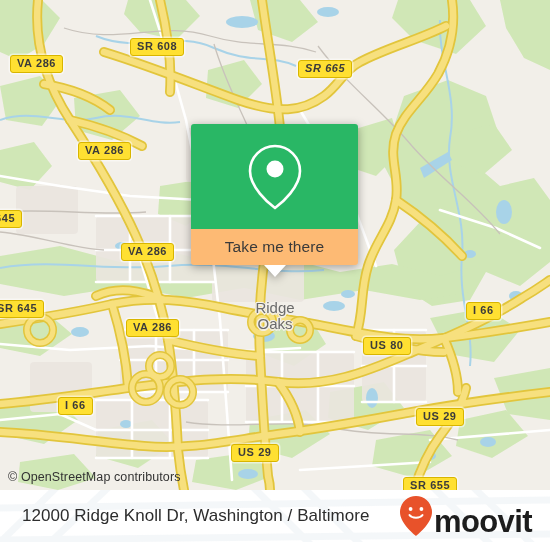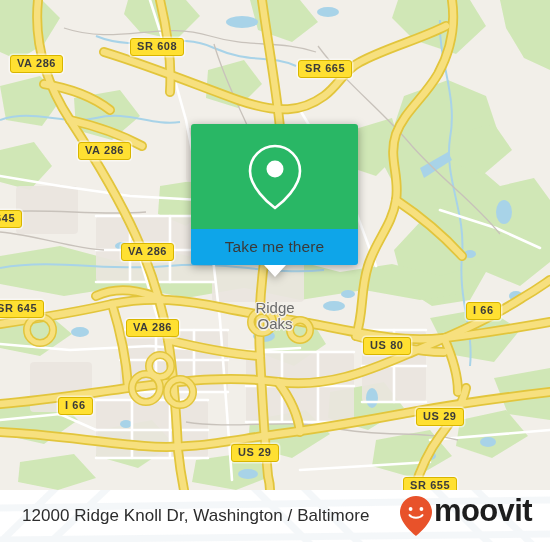--- a/index.html
+++ b/index.html
@@ -78,21 +78,21 @@
   #popup-body {
     background: #29b765;
     height: 105px;
     border-radius: 3px 3px 0 0;
     display: flex;
     align-items: center;
     justify-content: center;
   }
   #popup-footer {
     position: relative;
-    background: #0ea5e9;
+    background: #fdba74;
     height: 36px;
     border-radius: 0 0 3px 3px;
     display: flex;
     align-items: center;
     justify-content: center;
   }
   #popup-label {
     color: #3a3a3a;
     font-size: 15.5px;
     letter-spacing: .1px;
@@ -130,21 +130,21 @@
     font-size: 17px;
     color: #2d2d2d;
     letter-spacing: .05px;
     white-space: nowrap;
   }
   #brand {
     position: absolute;
     right: 18px; top: 50%;
     transform: translateY(-50%);
     display: flex;
-    align-items: flex-start;
+    align-items: flex-end;
   }
   #brand-word {
     font-size: 31px;
     font-weight: bold;
     color: #1d1d1d;
     letter-spacing: -0.6px;
     margin-left: 1px;
     line-height: 31px;
   }
 </style>
@@ -356,33 +356,34 @@
           <circle cx="300" cy="330" r="10"></circle>
         </g>
       </g>
     </svg>
 
     <div class="place-label" style="left:247px; top:300px; width:56px;">Ridge
 Oaks</div>
 
     <div class="shield" style="left:10px;  top:55px;">VA 286</div>
     <div class="shield" style="left:130px; top:38px;">SR 608</div>
-    <div class="shield" style="left:298px; top:60px;">SR 665</div>
+    <div class="shield" style="left:298px; top:60px;font-style:italic;">SR 665</div>
     <div class="shield" style="left:78px;  top:142px;">VA 286</div>
     <div class="shield" style="left:-12px; top:210px;">645</div>
     <div class="shield" style="left:121px; top:243px;">VA 286</div>
     <div class="shield" style="left:-10px; top:300px;">SR 645</div>
     <div class="shield" style="left:126px; top:319px;">VA 286</div>
     <div class="shield" style="left:466px; top:302px;">I 66</div>
     <div class="shield" style="left:363px; top:337px;">US 80</div>
     <div class="shield" style="left:58px;  top:397px;">I 66</div>
     <div class="shield" style="left:416px; top:408px;">US 29</div>
     <div class="shield" style="left:231px; top:444px;">US 29</div>
     <div class="shield" style="left:372px; top:477px;margin-left:31px;">SR 655</div>
 
+    <div id="attrib">© OpenStreetMap contributors</div>
 
     <div id="popup">
       <div id="popup-body">
         <svg width="60" height="68" viewBox="0 0 60 68" xmlns="http://www.w3.org/2000/svg">
           <path d="M30 3 C16.2 3 5 14.2 5 28 C5 44 23 60 30 65 C37 60 55 44 55 28 C55 14.2 43.8 3 30 3 Z" fill="none" stroke="#ffffff" stroke-width="2.6"></path>
           <circle cx="30" cy="26" r="8.5" fill="#ffffff"></circle>
         </svg>
       </div>
       <div id="popup-footer">
         <span id="popup-label">Take me there</span>

